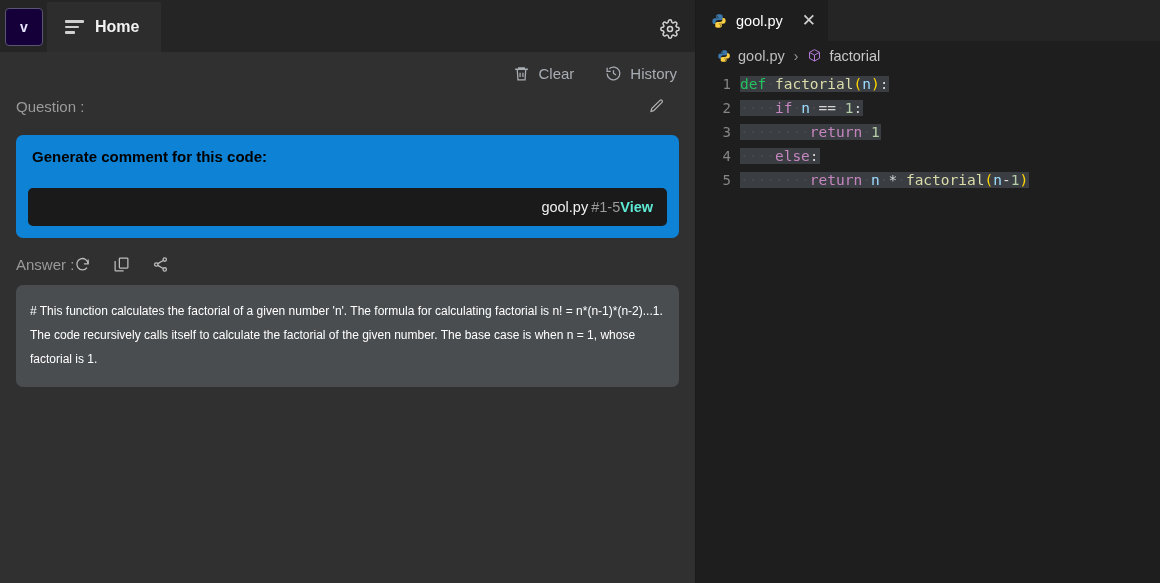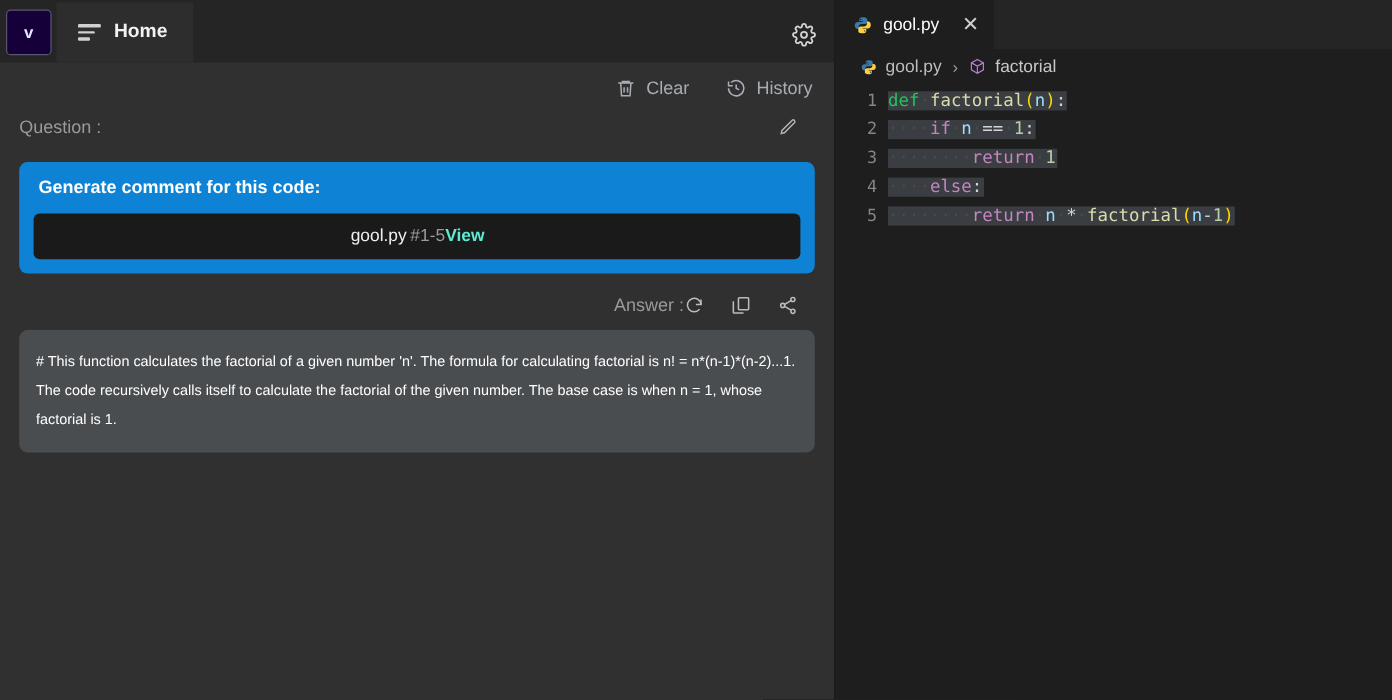--- a/index.html
+++ b/index.html
@@ -78,35 +78,35 @@
     height: 32px; margin-top: 4px;
   }
   .section-label { font-size: 15px; color: #9a9a9a; }
 
   .question-card {
     background: #0e82d4;
     border-radius: 7px;
     padding: 13px 12px 12px 12px;
     margin-top: 5px;
   }
-  .question-text { font-size: 15px; color: #ffffff; font-weight: 600; padding-left: 4px; }
+  .question-text { font-size: 15px; color: #000000; font-weight: 600; padding-left: 4px; }
   .file-bar {
-    margin-top: 13px;
+    margin-top: 23px;
     background: #1a1a1a;
     border-radius: 5px;
     height: 38px;
-    display: flex; align-items: center; justify-content: center;
+    display: flex; align-items: center; justify-content: flex-end;
     padding: 0 14px 0 15px;
   }
   .file-name { font-size: 14.5px; color: #f0f0f0; }
   .file-range { font-size: 14.5px; color: #9b9b9b; margin-left: 3px; }
   .view-link { font-size: 14.5px; color: #5eead4; cursor: pointer; font-weight: bold; }
 
   .answer-label-row {
-    display: flex; align-items: center; justify-content: flex-end;
+    display: flex; align-items: center; justify-content: flex-start;
     height: 36px; margin-top: 8px;
   }
   .answer-icons { display: flex; align-items: center; gap: 22px; padding-right: 14px; }
 
   .answer-card {
     background: #4a4d50;
     border-radius: 7px;
     padding: 14px 16px 16px 14px;
     margin-top: 3px;
   }

